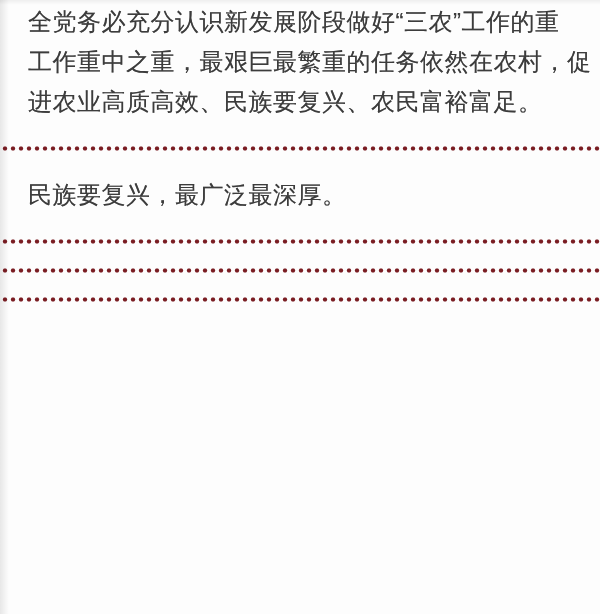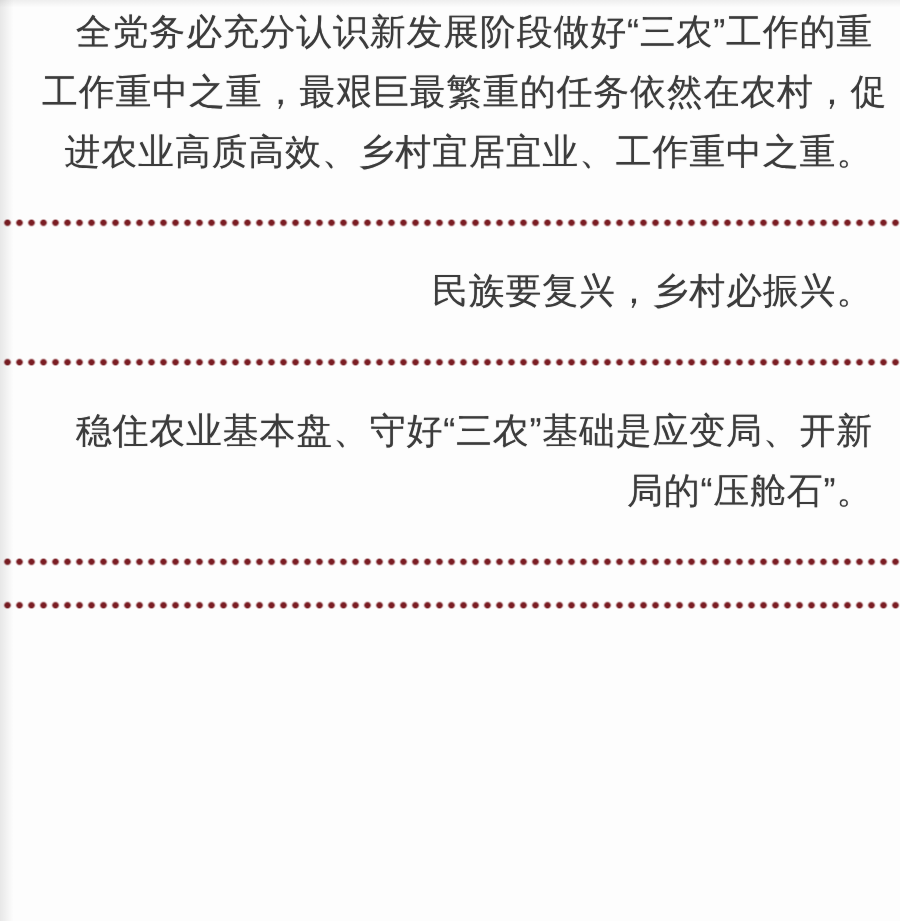--- a/index.html
+++ b/index.html
@@ -30,21 +30,20 @@
     position: absolute;
     left: 0; top: 0; right: 0;
     height: 5px;
     background: linear-gradient(to bottom, rgba(0,0,0,0.06), rgba(0,0,0,0));
     pointer-events: none;
   }
   .page {
     position: relative;
     width: 600px;
     height: 614px;
-    text-align: right;
   }
   .quote {
     padding: 0 18px 0 28px;
     color: var(--text);
     font-size: 24px;
     font-weight: 500;
     letter-spacing: 0.5px;
     text-shadow: 0 0 0.6px rgba(60,60,60,0.55); 
   }
   .quote .line {
@@ -68,35 +67,31 @@
 <body>
 
 <div class="page">
 
   <div class="edge-shade-left"></div>
   <div class="edge-shade-top"></div>
 
   <div class="quote first">
     <div class="line">全党务必充分认识新发展阶段做好“三农”工作的重</div>
     <div class="line">工作重中之重，最艰巨最繁重的任务依然在农村，促</div>
-    <div class="line">进农业高质高效、乡村宜居宜业、工作重中之重。</div>
+    <div class="line">进农业高质高效、民族要复兴、农民富裕富足。</div>
   </div>
 
   <div class="divider"></div>
 
   <div class="quote">
-    <div class="line">民族要复兴，乡村必振兴。</div>
+    <div class="line">民族要复兴，最广泛最深厚。</div>
   </div>
 
   <div class="divider"></div>
 
-  <div class="quote">
-    <div class="line">稳住农业基本盘、守好“三农”基础是应变局、开新</div>
-    <div class="line">局的“压舱石”。</div>
-  </div>
 
   <div class="divider"></div>
 
   <div class="quote">
   </div>
 
   <div class="divider"></div>
 
 </div>
 

